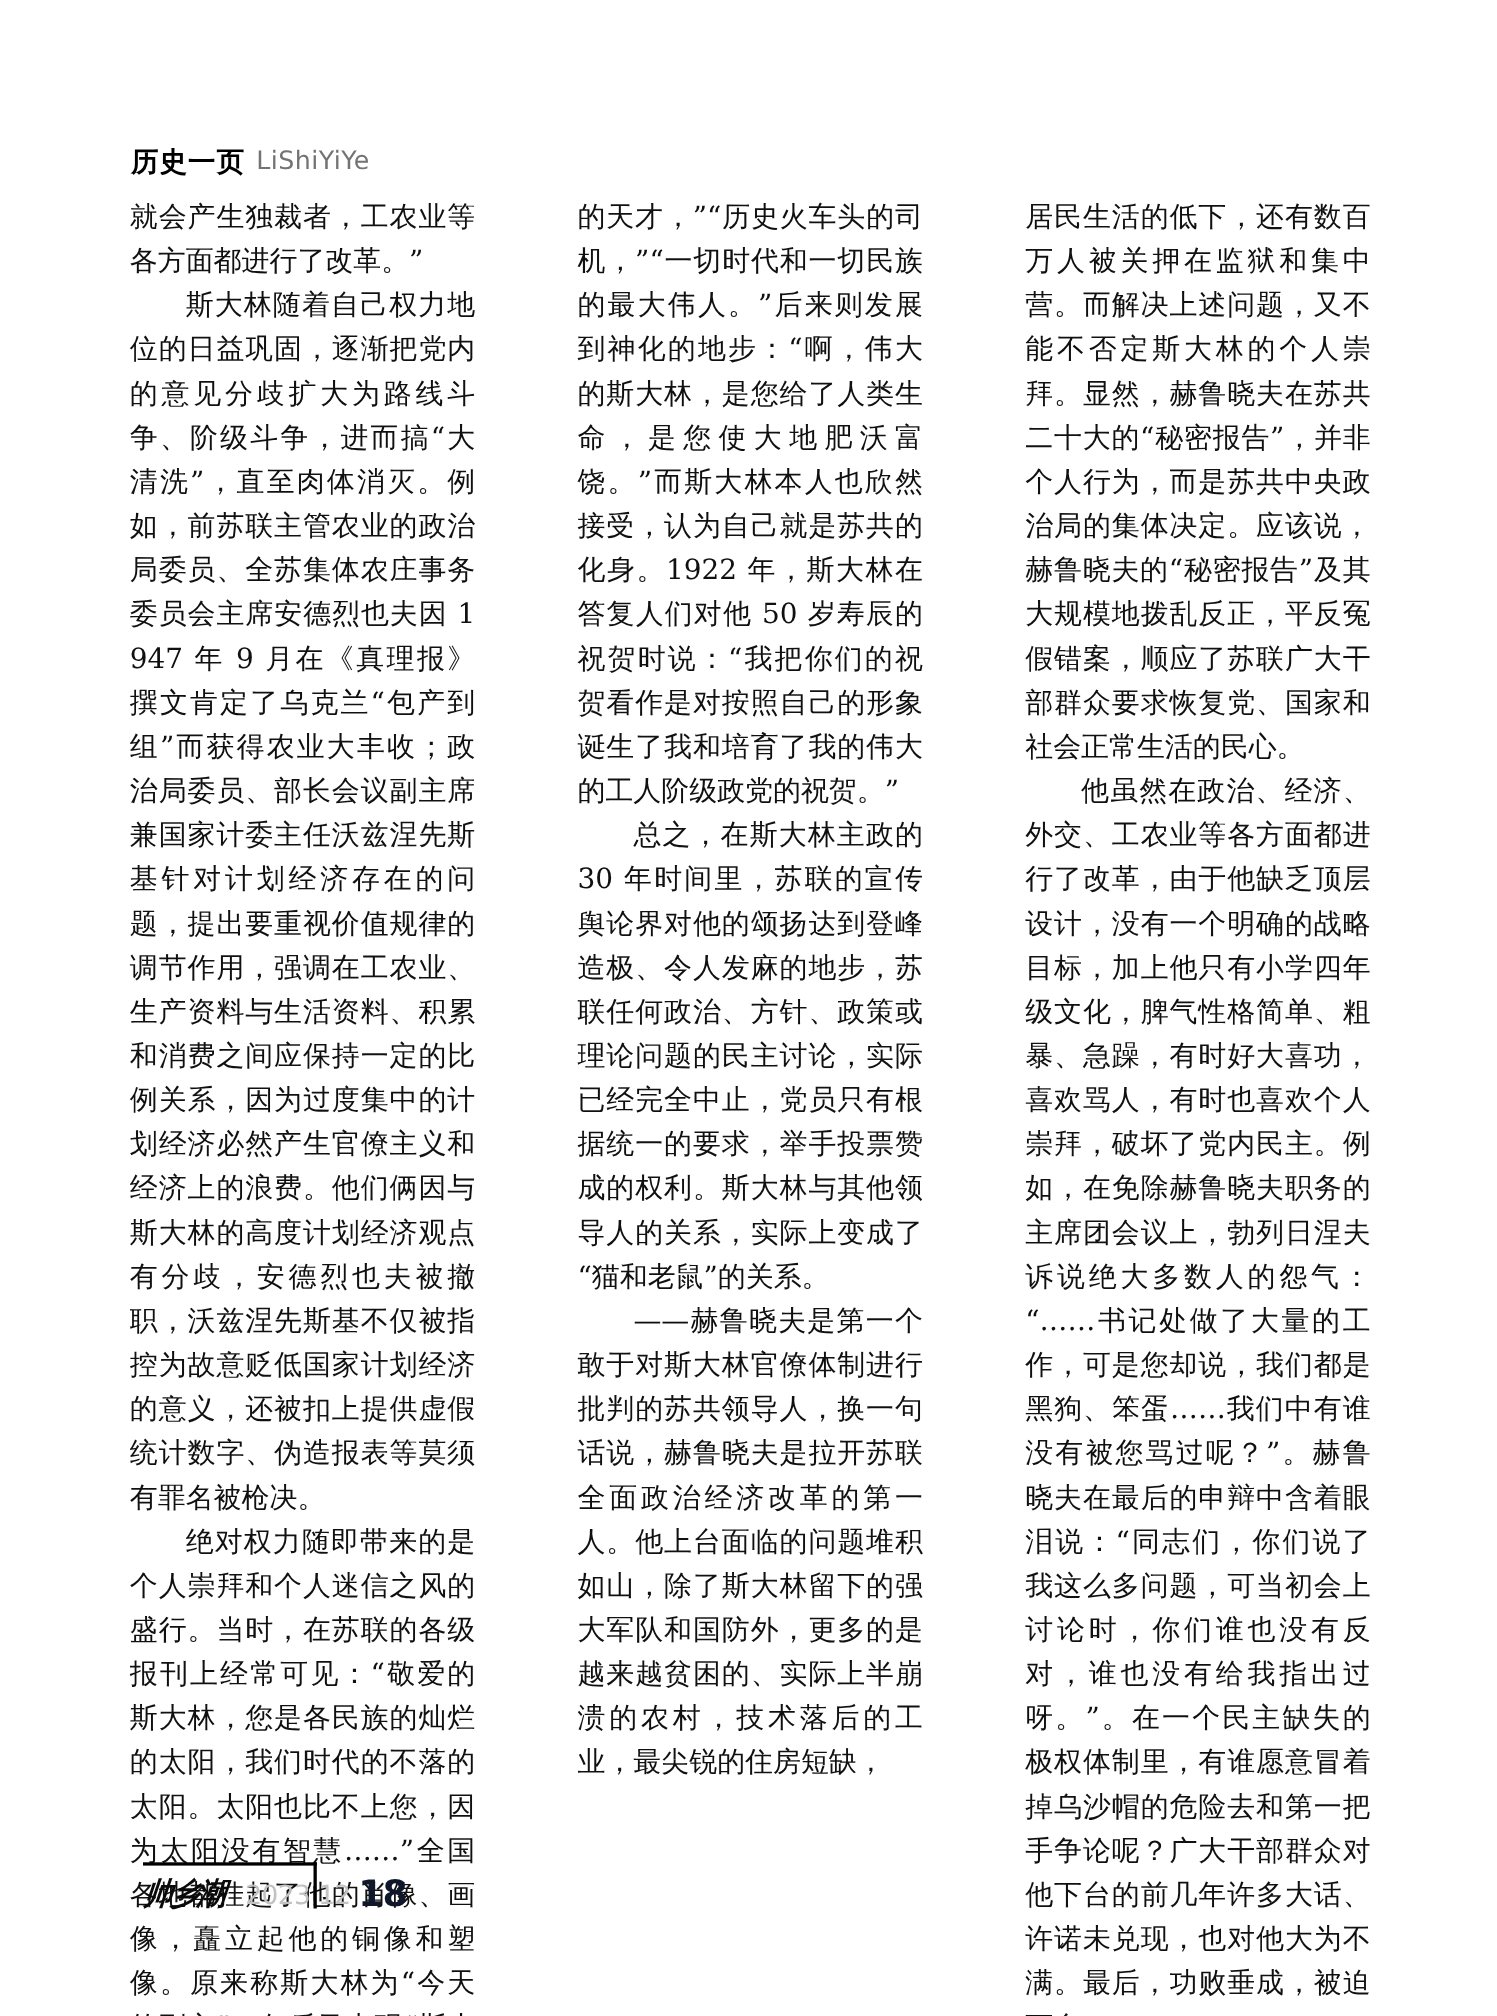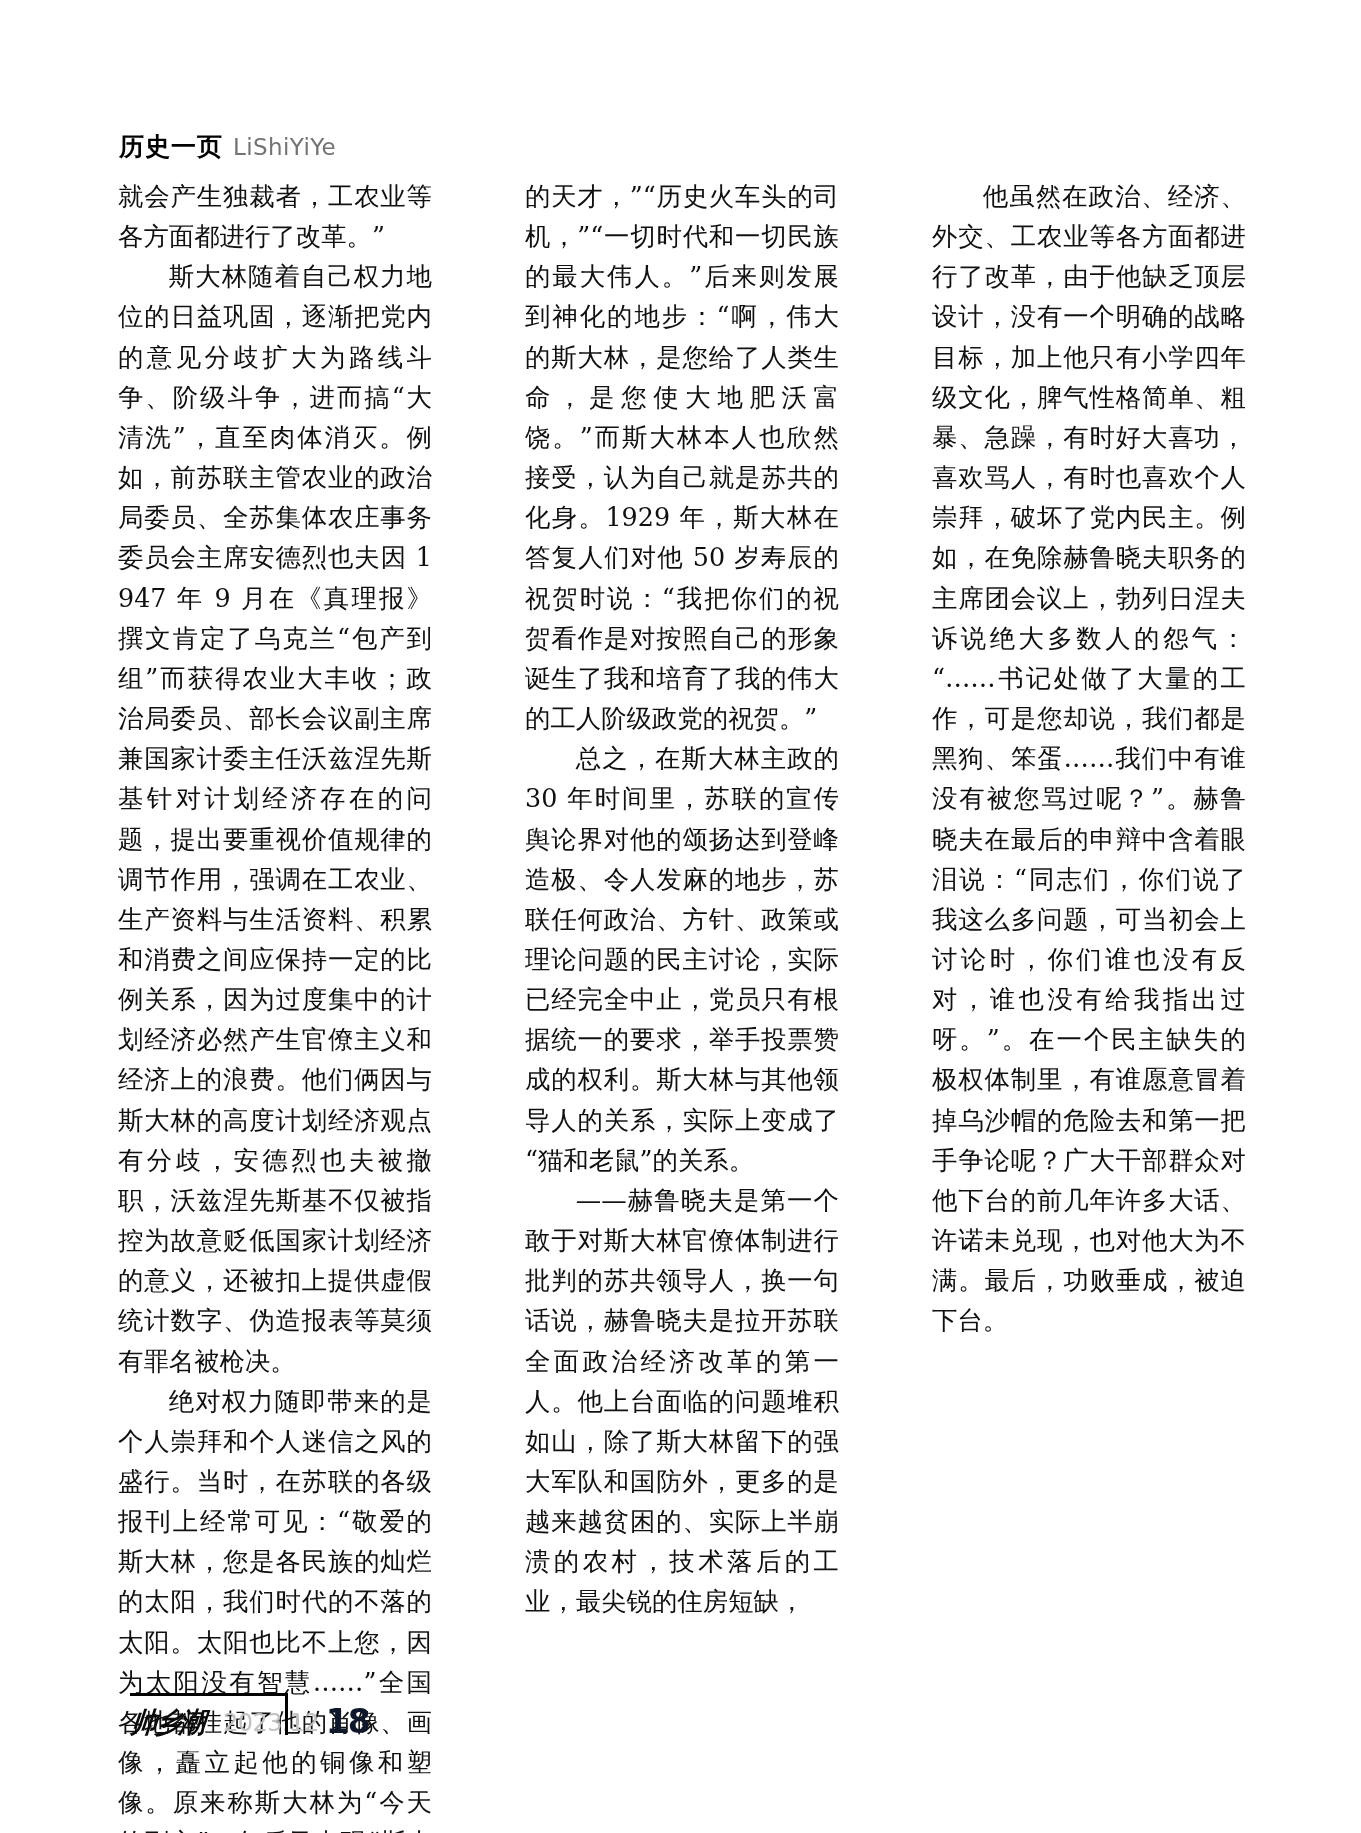--- a/index.html
+++ b/index.html
@@ -180,26 +180,27 @@
 
   <div class="columns">
 
     <div class="col">
       <p class="para">就会产生独裁者，工农业等各方面都进行了改革。”</p>
       <p class="para indent">斯大林随着自己权力地位的日益巩固，逐渐把党内的意见分歧扩大为路线斗争、阶级斗争，进而搞“大清洗”，直至肉体消灭。例如，前苏联主管农业的政治局委员、全苏集体农庄事务委员会主席安德烈也夫因 1947 年 9 月在《真理报》撰文肯定了乌克兰“包产到组”而获得农业大丰收；政治局委员、部长会议副主席兼国家计委主任沃兹涅先斯基针对计划经济存在的问题，提出要重视价值规律的调节作用，强调在工农业、生产资料与生活资料、积累和消费之间应保持一定的比例关系，因为过度集中的计划经济必然产生官僚主义和经济上的浪费。他们俩因与斯大林的高度计划经济观点有分歧，安德烈也夫被撤职，沃兹涅先斯基不仅被指控为故意贬低国家计划经济的意义，还被扣上提供虚假统计数字、伪造报表等莫须有罪名被枪决。</p>
       <p class="para indent">绝对权力随即带来的是个人崇拜和个人迷信之风的盛行。当时，在苏联的各级报刊上经常可见：“敬爱的斯大林，您是各民族的灿烂的太阳，我们时代的不落的太阳。太阳也比不上您，因为太阳没有智慧……”全国各地都挂起了他的肖像、画像，矗立起他的铜像和塑像。原来称斯大林为“今天的列宁”。尔后又出现“斯大林是苏联各族人民的父亲”、“人类</p>
     </div>
 
     <div class="col">
-      <p class="para">的天才，”“历史火车头的司机，”“一切时代和一切民族的最大伟人。”后来则发展到神化的地步：“啊，伟大的斯大林，是您给了人类生命，是您使大地肥沃富饶。”而斯大林本人也欣然接受，认为自己就是苏共的化身。1929 年，斯大林在答复人们对他 50 岁寿辰的祝贺时说：“我把你们的祝贺看作是对按照自己的形象诞生了我和培育了我的伟大的工人阶级政党的祝贺。”</p>
+      <p class="para">的天才，”“历史火车头的司机，”“一切时代和一切民族的最大伟人。”后来则发展到神化的地步：“啊，伟大的斯大林，是您给了人类生命，是您使大地肥沃富饶。”而斯大林本人也欣然接受，认为自己就是苏共的化身。1922 年，斯大林在答复人们对他 50 岁寿辰的祝贺时说：“我把你们的祝贺看作是对按照自己的形象诞生了我和培育了我的伟大的工人阶级政党的祝贺。”</p>
       <p class="para indent">总之，在斯大林主政的 30 年时间里，苏联的宣传舆论界对他的颂扬达到登峰造极、令人发麻的地步，苏联任何政治、方针、政策或理论问题的民主讨论，实际已经完全中止，党员只有根据统一的要求，举手投票赞成的权利。斯大林与其他领导人的关系，实际上变成了“猫和老鼠”的关系。</p>
       <p class="para dash">——赫鲁晓夫是第一个敢于对斯大林官僚体制进行批判的苏共领导人，换一句话说，赫鲁晓夫是拉开苏联全面政治经济改革的第一人。他上台面临的问题堆积如山，除了斯大林留下的强大军队和国防外，更多的是越来越贫困的、实际上半崩溃的农村，技术落后的工业，最尖锐的住房短缺，</p>
     </div>
 
     <div class="col">
+      <p class="para">居民生活的低下，还有数百万人被关押在监狱和集中营。而解决上述问题，又不能不否定斯大林的个人崇拜。显然，赫鲁晓夫在苏共二十大的“秘密报告”，并非个人行为，而是苏共中央政治局的集体决定。应该说，赫鲁晓夫的“秘密报告”及其大规模地拨乱反正，平反冤假错案，顺应了苏联广大干部群众要求恢复党、国家和社会正常生活的民心。</p>
       <p class="para indent">他虽然在政治、经济、外交、工农业等各方面都进行了改革，由于他缺乏顶层设计，没有一个明确的战略目标，加上他只有小学四年级文化，脾气性格简单、粗暴、急躁，有时好大喜功，喜欢骂人，有时也喜欢个人崇拜，破坏了党内民主。例如，在免除赫鲁晓夫职务的主席团会议上，勃列日涅夫诉说绝大多数人的怨气：“……书记处做了大量的工作，可是您却说，我们都是黑狗、笨蛋……我们中有谁没有被您骂过呢？”。赫鲁晓夫在最后的申辩中含着眼泪说：“同志们，你们说了我这么多问题，可当初会上讨论时，你们谁也没有反对，谁也没有给我指出过呀。”。在一个民主缺失的极权体制里，有谁愿意冒着掉乌沙帽的危险去和第一把手争论呢？广大干部群众对他下台的前几年许多大话、许诺未兑现，也对他大为不满。最后，功败垂成，被迫下台。</p>
 
     </div>
 
   </div>
 
   <div class="folio">
     <div class="folio-box">
       <span class="folio-rule-top"></span>
       <span class="folio-rule-right"></span>

